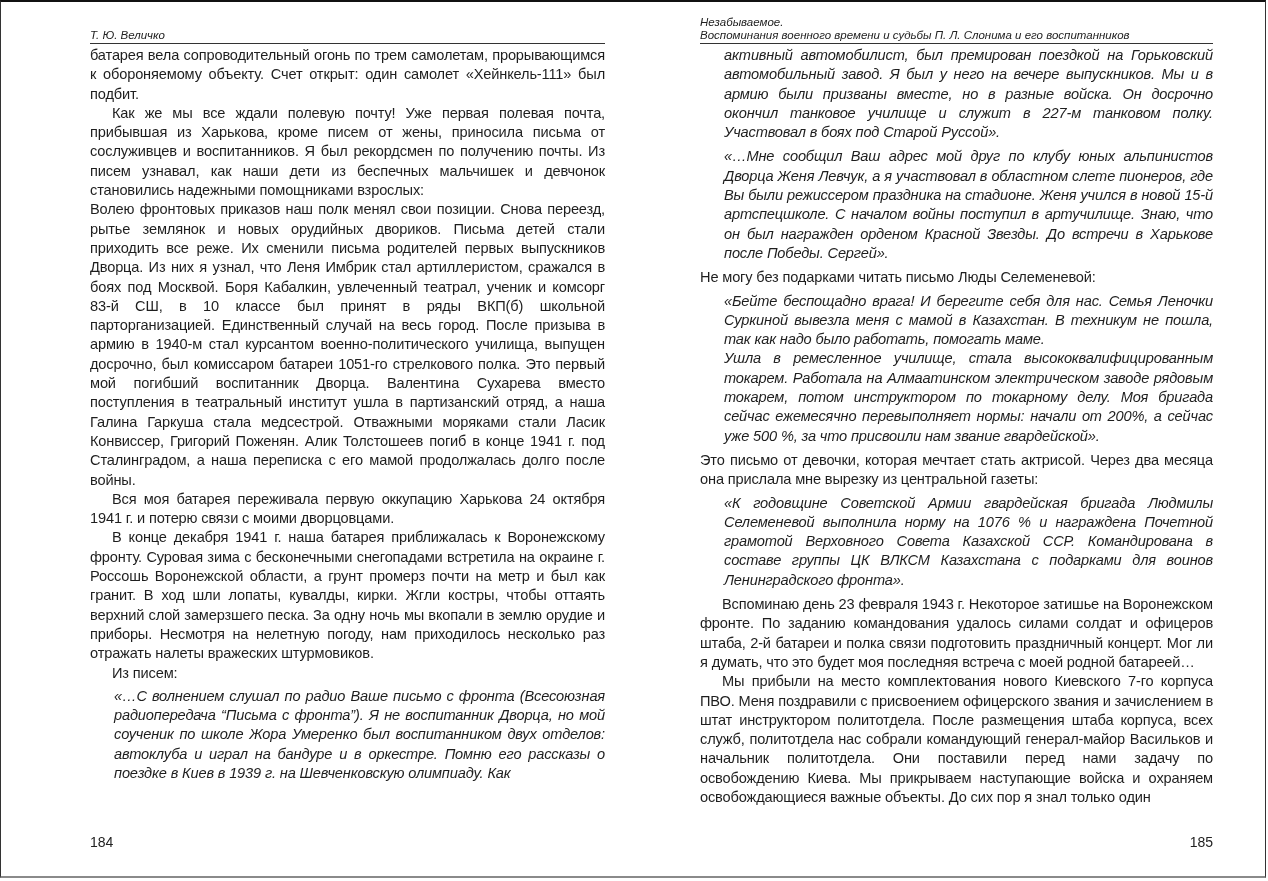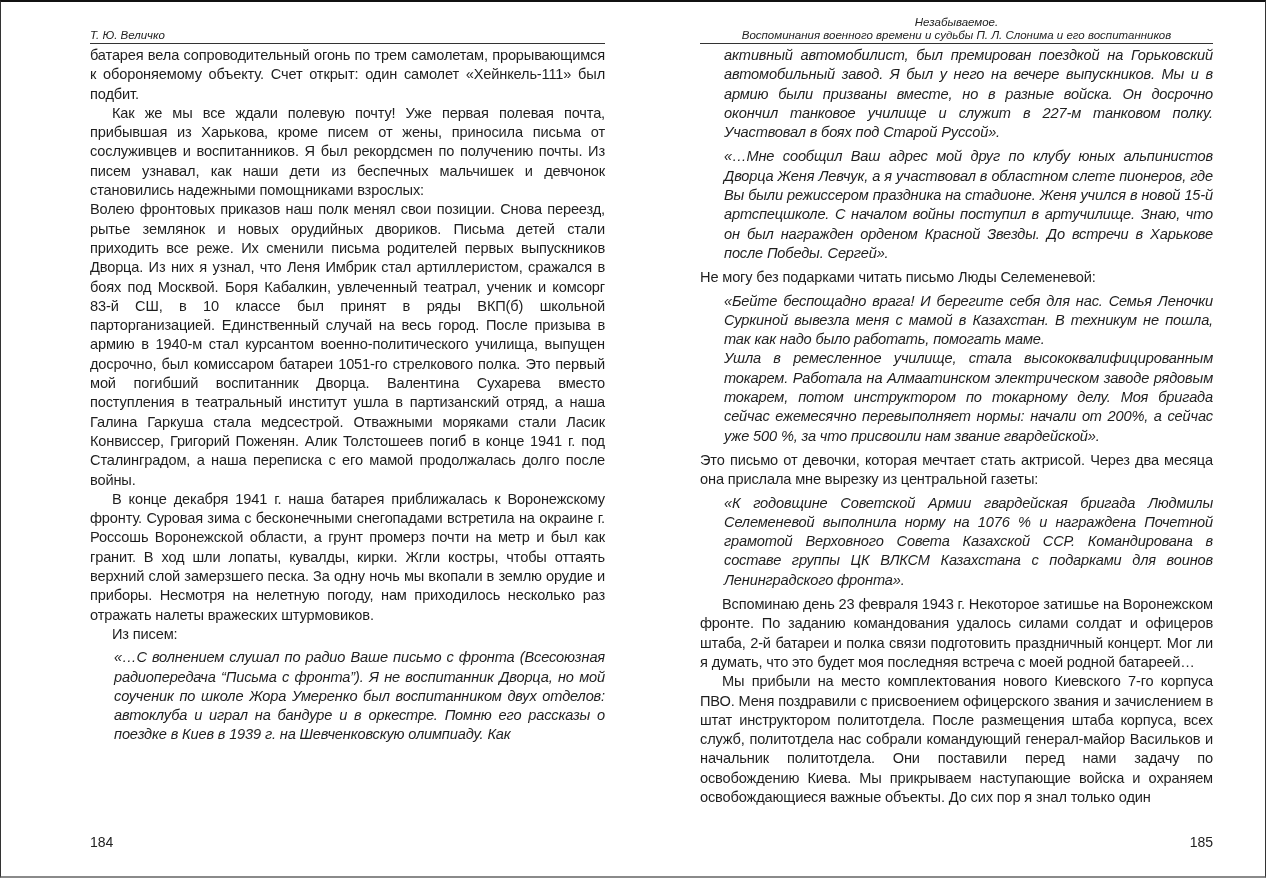--- a/index.html
+++ b/index.html
@@ -15,21 +15,21 @@
   .page { position: absolute; top: 0; height: 881px; }
   .page.left { left: 43px; width: 515px; margin-left: 47px; }
   .page.right { left: 700px; width: 513px; }
 
   .running-head {
     position: absolute; left: 0; right: 0;
     font-style: italic; font-size: 11.5px; line-height: 13px; color: #222;
     border-bottom: 1px solid #333; padding-bottom: 1px;
   }
   .left .running-head { top: 29px; text-align: left; }
-  .right .running-head { top: 16px; text-align: center; }
+  .right .running-head { top: 16px; text-align: left; }
 
   .body-text {
     position: absolute; left: 0; right: 0;
     font-size: 14.6px; line-height: 19.3px; text-align: justify;
     letter-spacing: -0.15px;
   }
   .left .body-text { top: 46px; }
   .right .body-text { top: 46px; }
 
   .body-text p { margin: 0; }
@@ -49,20 +49,21 @@
 <div class="frame"></div>
 
 <div class="page left">
   <div class="running-head">
     <span>Т. Ю. Величко</span>
   </div>
   <div class="body-text">
     <p>батарея вела сопроводительный огонь по трем самолетам, прорывающимся к обороняемому объекту. Счет открыт: один самолет «Хейнкель-111» был подбит.</p>
     <p class="indent">Как же мы все ждали полевую почту! Уже первая полевая почта, прибывшая из Харькова, кроме писем от жены, приносила письма от сослуживцев и воспитанников. Я был рекордсмен по получению почты. Из писем узнавал, как наши дети из беспечных мальчишек и девчонок становились надежными помощниками взрослых:</p>
     <p>Волею фронтовых приказов наш полк менял свои позиции. Снова переезд, рытье землянок и новых орудийных двориков. Письма детей стали приходить все реже. Их сменили письма родителей первых выпускников Дворца. Из них я узнал, что Леня Имбрик стал артиллеристом, сражался в боях под Москвой. Боря Кабалкин, увлеченный театрал, ученик и комсорг 83-й СШ, в 10 классе был принят в ряды ВКП(б) школьной парторганизацией. Единственный случай на весь город. После призыва в армию в 1940-м стал курсантом военно-политического училища, выпущен досрочно, был комиссаром батареи 1051-го стрелкового полка. Это первый мой погибший воспитанник Дворца. Валентина Сухарева вместо поступления в театральный институт ушла в партизанский отряд, а наша Галина Гаркуша стала медсестрой. Отважными моряками стали Ласик Конвиссер, Григорий Поженян. Алик Толстошеев погиб в конце 1941 г. под Сталинградом, а наша переписка с его мамой продолжалась долго после войны.</p>
+    <p class="indent">Вся моя батарея переживала первую оккупацию Харькова 24 октября 1941 г. и потерю связи с моими дворцовцами.</p>
     <p class="indent">В конце декабря 1941 г. наша батарея приближалась к Воронежскому фронту. Суровая зима с бесконечными снегопадами встретила на окраине г. Россошь Воронежской области, а грунт промерз почти на метр и был как гранит. В ход шли лопаты, кувалды, кирки. Жгли костры, чтобы оттаять верхний слой замерзшего песка. За одну ночь мы вкопали в землю орудие и приборы. Несмотря на нелетную погоду, нам приходилось несколько раз отражать налеты вражеских штурмовиков.</p>
     <p class="indent">Из писем:</p>
     <p class="quote">«…С волнением слушал по радио Ваше письмо с фронта (Всесоюзная радиопередача “Письма с фронта”). Я не воспитанник Дворца, но мой соученик по школе Жора Умеренко был воспитанником двух отделов: автоклуба и играл на бандуре и в оркестре. Помню его рассказы о поездке в Киев в 1939 г. на Шевченковскую олимпиаду. Как</p>
   </div>
   <div class="folio">184</div>
 </div>
 
 <div class="page right">
   <div class="running-head">
     <div>Незабываемое.</div>

